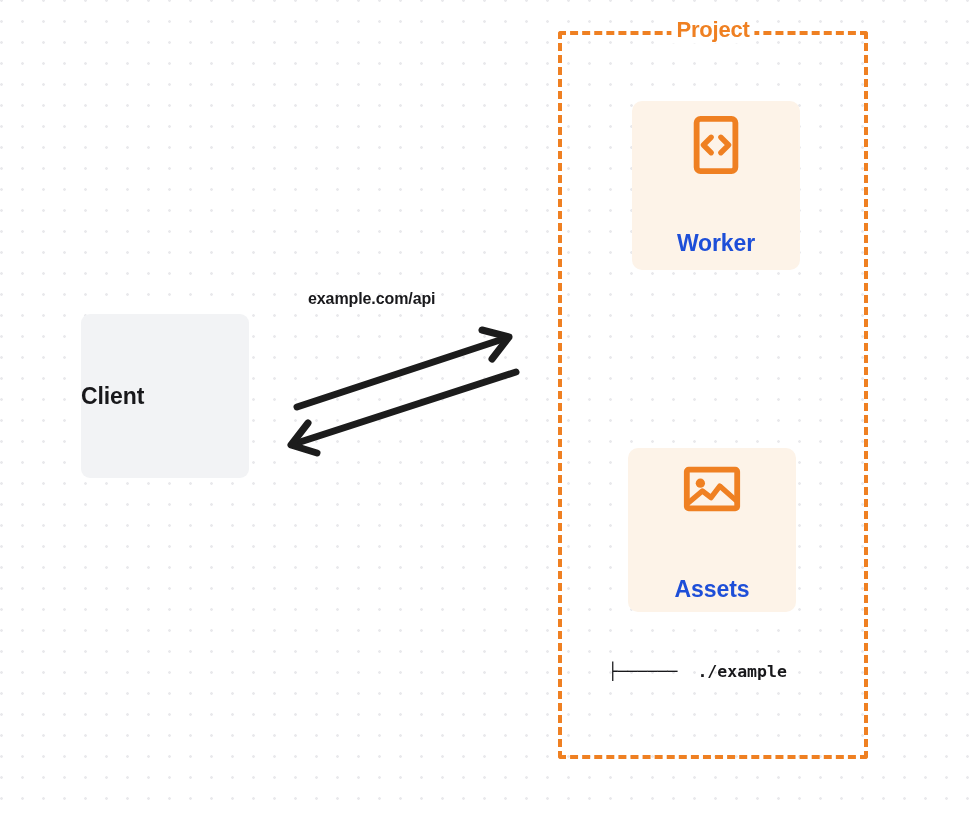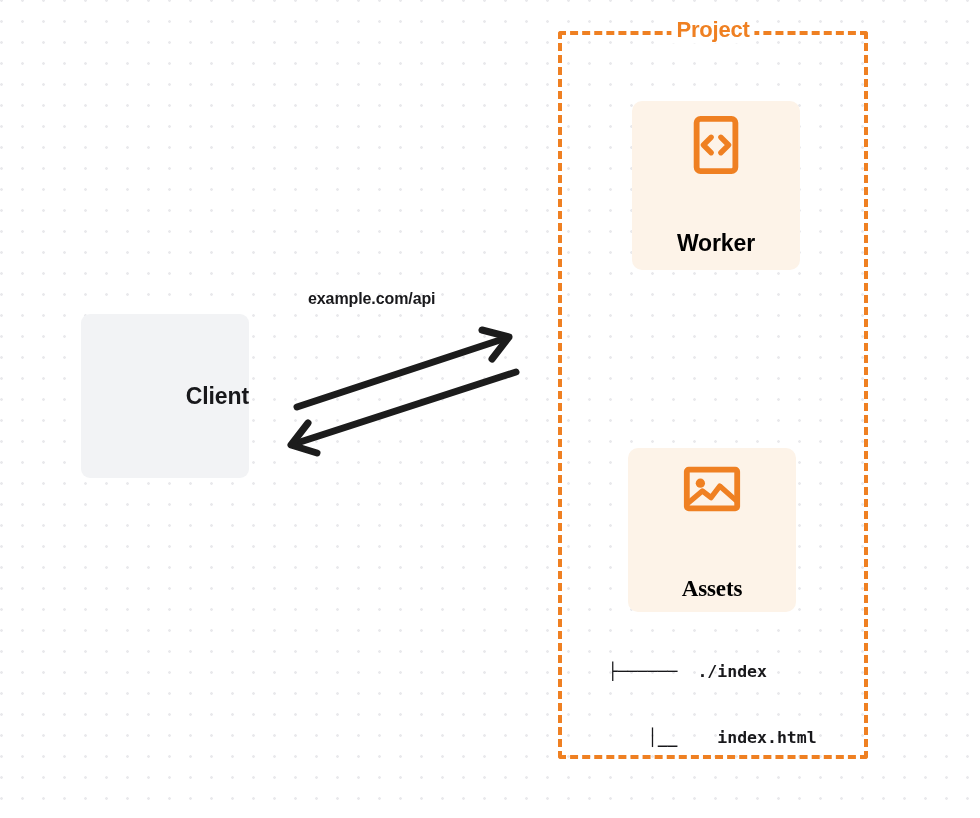--- a/index.html
+++ b/index.html
@@ -28,21 +28,21 @@
   #client-node {
     position: absolute;
     left: 81px;
     top: 314px;
     width: 168px;
     height: 164px;
     background: #f2f3f5;
     border-radius: 9px;
     display: flex;
     align-items: center;
-    justify-content: flex-end;
+    justify-content: flex-start;
   }
   #client-node .node-label {
     font-size: 23px;
     font-weight: 700;
     color: #18181b;
     letter-spacing: -0.1px;
   }
 
   
   #project-container {
@@ -83,33 +83,32 @@
     left: 632px;
     top: 101px;
     width: 168px;
     height: 169px;
   }
   #assets-card {
     left: 628px;
     top: 448px;
     width: 168px;
     height: 164px;
-    font-family: Liberation Serif, serif;
   }
   .service-icon {
     width: 62px;
     height: 62px;
     display: block;
   }
   #worker-card .service-icon { margin-bottom: 10px; }
   #assets-card .service-icon { margin-bottom: 12px; }
   .service-label {
     font-size: 23px;
     font-weight: 700;
-    color: #000000;
+    color: #1d4ed8;
     letter-spacing: -0.1px;
     margin-top: 44px;
   }
 
   
   #file-tree {
     position: absolute;
     left: 608px;
     top: 617px;
     font-family: "DejaVu Sans Mono", "Liberation Mono", monospace;
@@ -182,18 +181,17 @@
   <div id="assets-card" class="service-card">
     <svg class="service-icon" viewBox="0 0 64 64" xmlns="http://www.w3.org/2000/svg">
       <rect x="6" y="12" width="52" height="40" rx="2" ry="2" fill="none" stroke="#ef8022" stroke-width="6"></rect>
       <circle cx="20" cy="26" r="4.8" fill="#ef8022"></circle>
       <polyline points="8,46 22,34 31,41 40,29 57,44" fill="none" stroke="#ef8022" stroke-width="5.5" stroke-linecap="round" stroke-linejoin="round"></polyline>
     </svg>
     <span class="service-label">Assets</span>
   </div>
 
   <div id="file-tree">
-    <div>├──────  ./index</div>
-    <div>    │__    index.html</div>
+    <div>├──────  ./example</div>
     
   </div>
 
 </div>
 
 </body></html>

